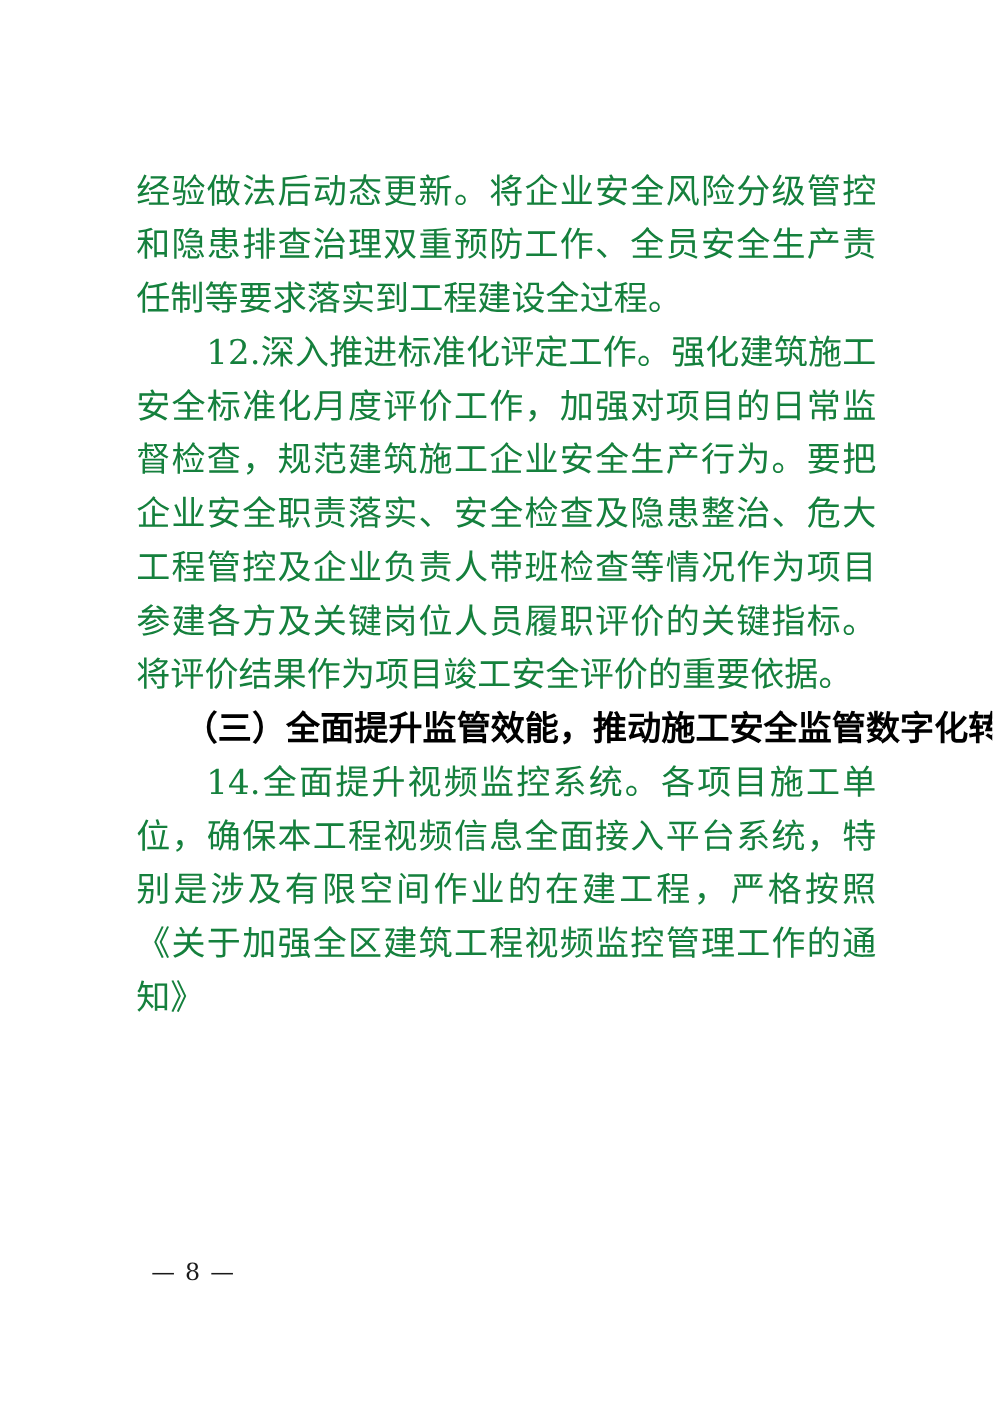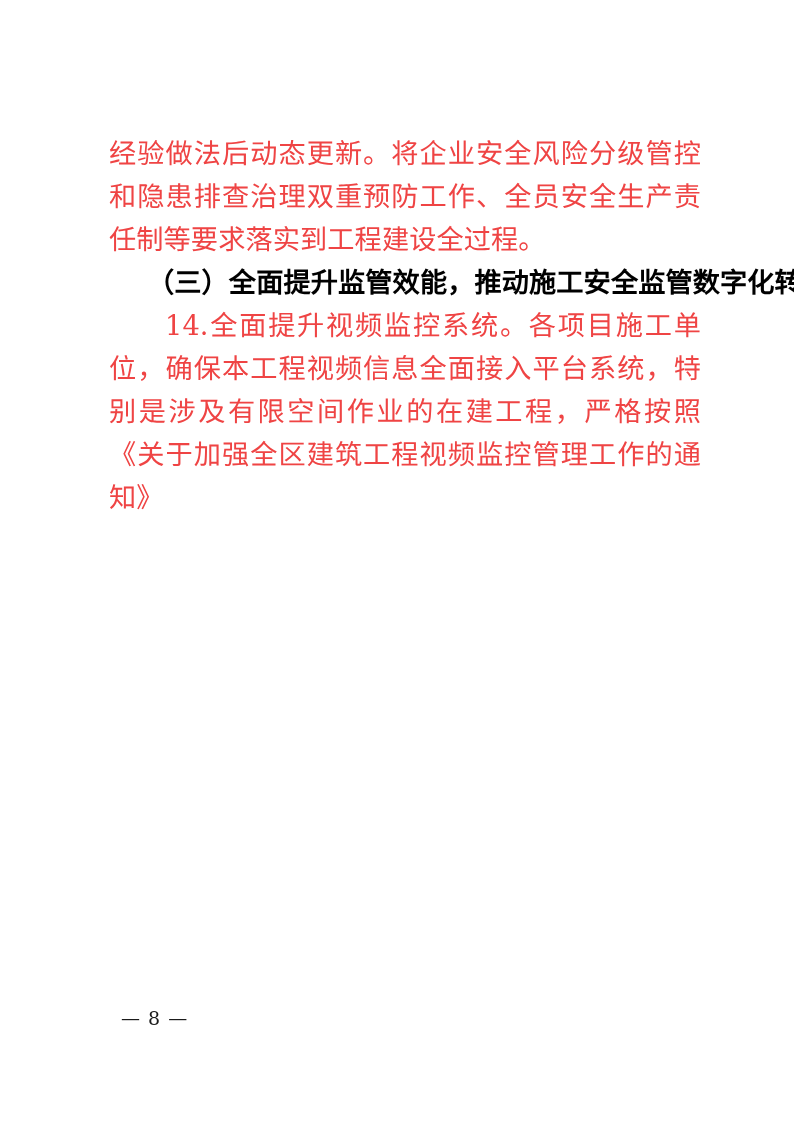--- a/index.html
+++ b/index.html
@@ -24,21 +24,21 @@
     left: 109px;
     top: 132px;
     width: 592px;
   }
 
   
   .para {
     font-family: "DejaVu Serif", "Liberation Serif", serif;
     font-size: 27.2px;
     line-height: 43px;
-    color: #ef4444;
+    color: #15803d;
     text-align: justify;
     text-justify: inter-ideograph;
     letter-spacing: 0.1px;
     margin: 0;
     text-indent: 0;
     word-break: break-all;
   }
 
   .para.indent {
     text-indent: 56px;
@@ -74,20 +74,21 @@
 </style>
 </head>
 <body>
 
 <div class="page">
 
   <div class="content">
 
     <p class="para">经验做法后动态更新。将企业安全风险分级管控和隐患排查治理双重预防工作、全员安全生产责任制等要求落实到工程建设全过程。</p>
 
+    <p class="para indent">12.深入推进标准化评定工作。强化建筑施工安全标准化月度评价工作，加强对项目的日常监督检查，规范建筑施工企业安全生产行为。要把企业安全职责落实、安全检查及隐患整治、危大工程管控及企业负责人带班检查等情况作为项目参建各方及关键岗位人员履职评价的关键指标。将评价结果作为项目竣工安全评价的重要依据。</p>
 
     <p class="heading">（三）全面提升监管效能，推动施工安全监管数字化转型</p>
 
 
     <p class="para indent">14.全面提升视频监控系统。各项目施工单位，确保本工程视频信息全面接入平台系统，特别是涉及有限空间作业的在建工程，严格按照《关于加强全区建筑工程视频监控管理工作的通知》</p>
 
   </div>
 
   <div class="footer">— 8 —</div>
 

